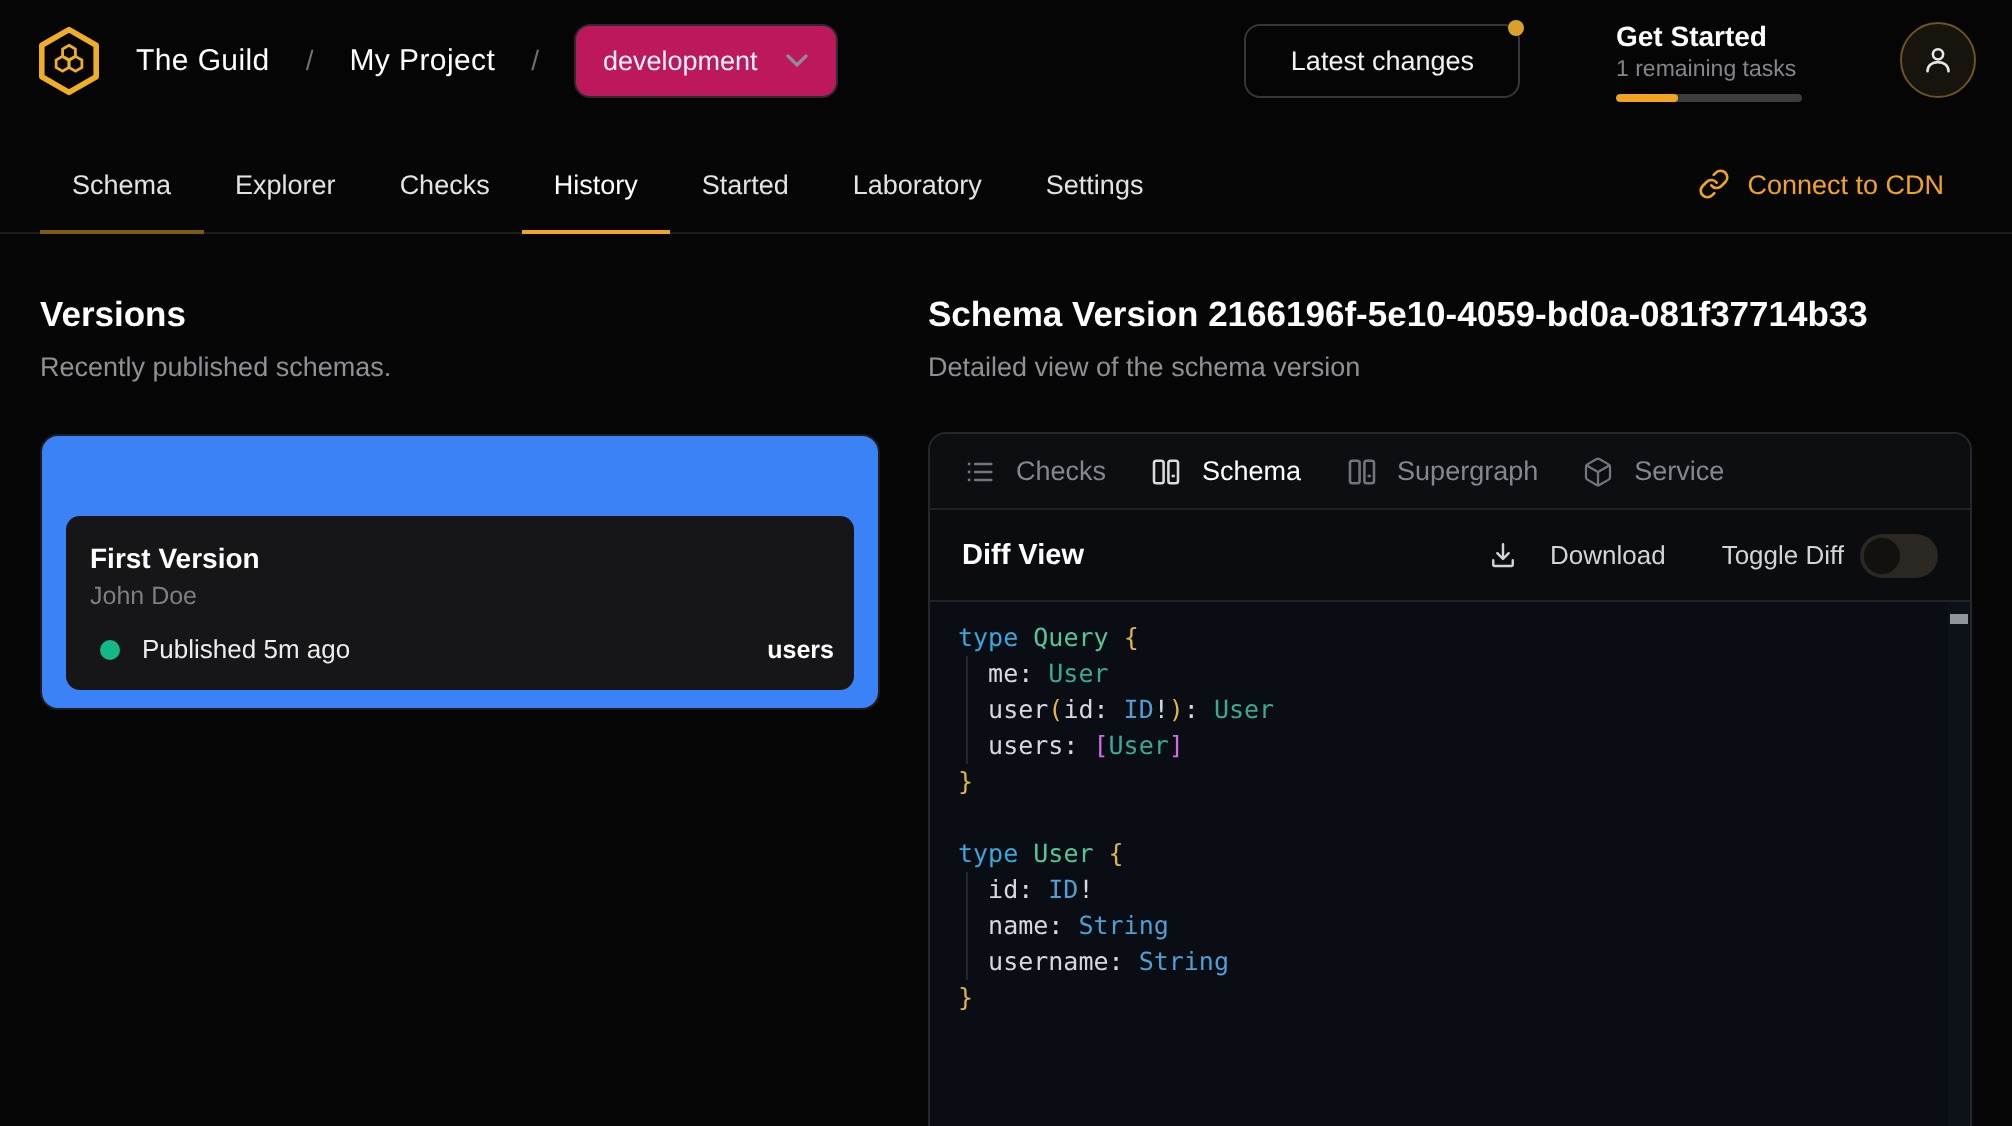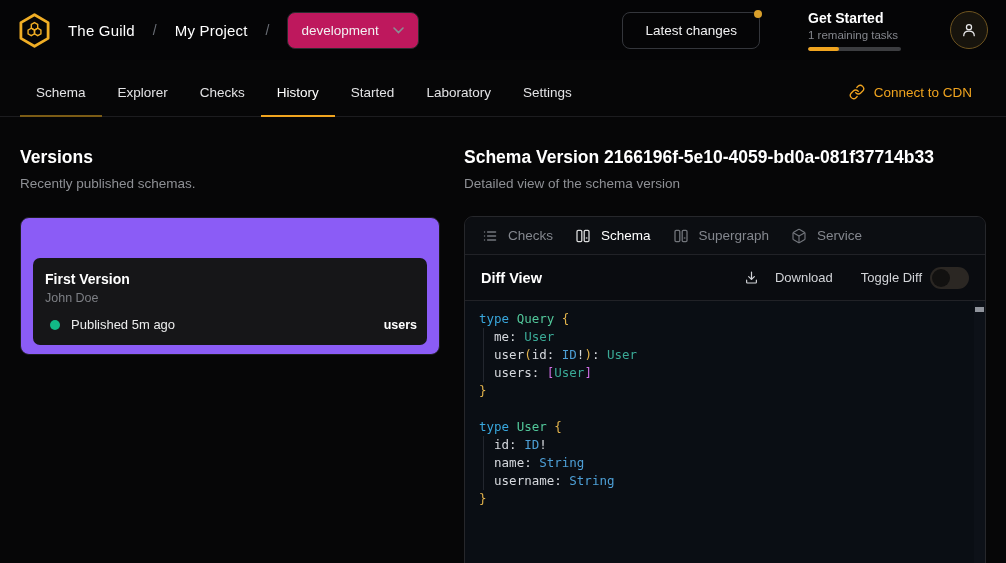--- a/index.html
+++ b/index.html
@@ -28,21 +28,21 @@
   .ntab::after { content:''; position:absolute; left:0; right:0; bottom:-1px; height:2px; background:transparent; }
   .ntab.active { color:#fff; }
   .ntab.active::after { background:#f0a41f; }
   .ntab.dim-active::after { background:#7c5c15; }
   .cdn-link { margin-left:auto; margin-right:14px; display:flex; align-items:center; gap:9px; color:#f0a41f; font-size:13.5px; }
   .main { display:flex; padding:30px 20px 0 20px; gap:24px; height:446px; }
   .col-left { width:420px; flex:0 0 auto; }
   .col-right { flex:1; min-width:0; }
   .sec-title { font-size:17.5px; font-weight:700; color:#fff; letter-spacing:0; }
   .sec-sub { font-size:13.5px; color:#8e9095; margin-top:8px; }
-  .vcard-outer { margin-top:26px; background:#8b5cf6; border:1px solid #1d1d1f; border-radius:9px; padding:40px 12px 9px 12px; }
+  .vcard-outer { margin-top:26px; background:#3b82f6; border:1px solid #1d1d1f; border-radius:9px; padding:40px 12px 9px 12px; }
   .vcard { background:#161618; border-radius:7px; padding:13px 10px 13px 12px; }
   .vcard-name { font-size:14px; font-weight:700; color:#fff; }
   .vcard-author { font-size:12.5px; color:#7d7f84; margin-top:4px; }
   .vcard-row { display:flex; align-items:center; margin-top:12px; padding-left:5px; }
   .pub-dot { width:10px; height:10px; border-radius:50%; background:#12b886; margin-right:11px; }
   .vcard-status { font-size:13px; color:#eceded; }
   .vcard-service { margin-left:auto; font-size:12.5px; font-weight:700; color:#fff; }
   .panel { margin-top:25px; border:1px solid #26272b; border-radius:9px; height:430px; display:flex; flex-direction:column; overflow:hidden; background:#0a0c10; }
   .ptabs { height:38px; flex:0 0 auto; display:flex; align-items:center; padding:0 6px; border-bottom:1px solid #212227; background:#0c0e12; }
   .ptab { display:flex; align-items:center; gap:10px; padding:0 11px; font-size:13.5px; color:#84878e; height:100%; }

